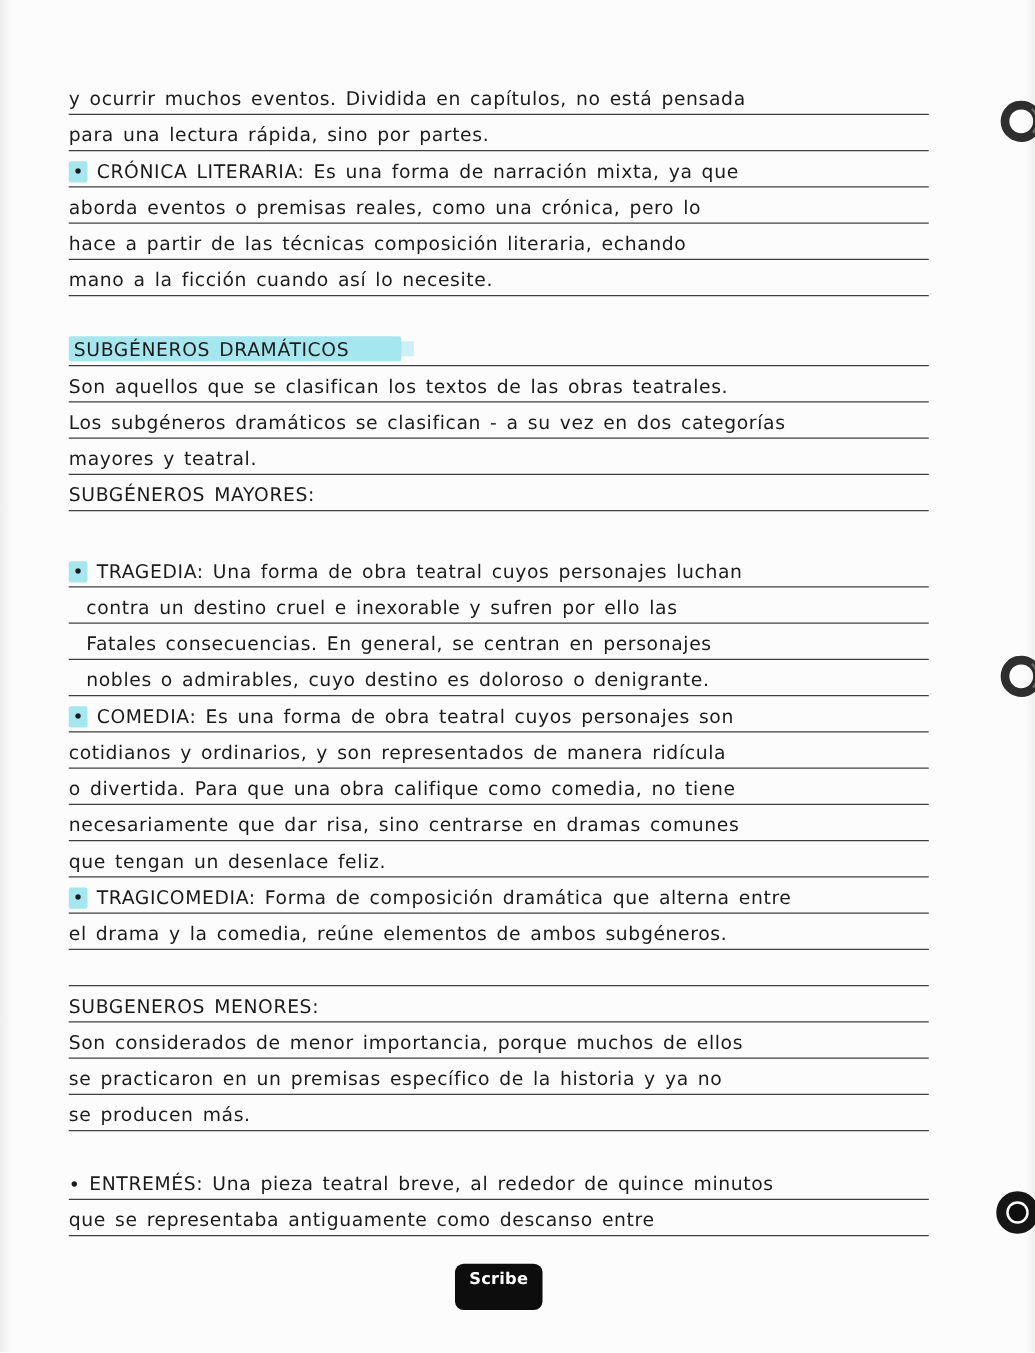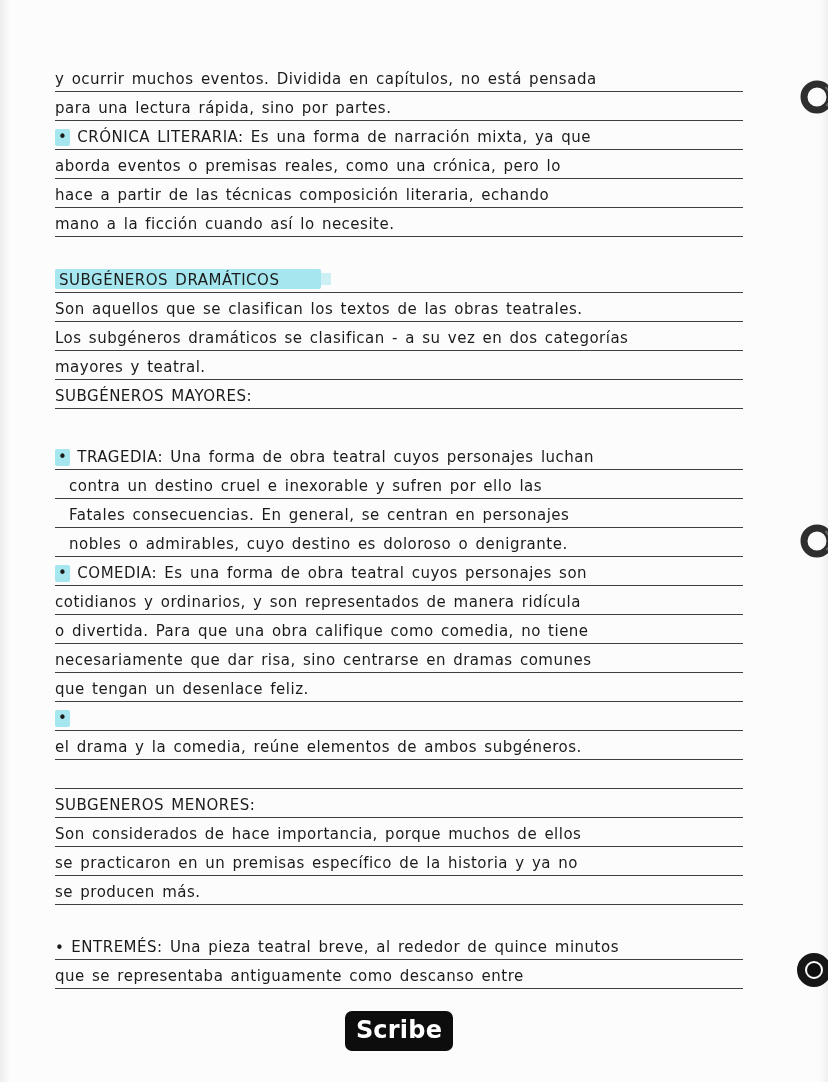--- a/index.html
+++ b/index.html
@@ -62,23 +62,23 @@
     padding: 2px 42px 0 4px;
     border-radius: 2px;
     box-shadow: 14px 0 0 -4px rgba(165, 230, 239, 0.55);
   }
   .logo {
     margin: 22px auto 0 auto;
     width: fit-content;
     background: #0d0d0d;
     color: #ffffff;
     font-weight: bold;
-    font-size: 24px;
+    font-size: 13px;
     letter-spacing: 0.2px;
-    padding: 5px 11px 7px 11px;
+    padding: 5px 11px 17px 11px;
     border-radius: 7px;
     font-family: "DejaVu Sans", sans-serif;
   }
   .ring {
     position: absolute;
     right: 0;
     width: 46px;
     height: 46px;
     pointer-events: none;
   }
@@ -153,32 +153,33 @@
           <span class="txt">o divertida. Para que una obra califique como comedia, no tiene</span>
         </div>
         <div class="line">
           <span class="txt">necesariamente que dar risa, sino centrarse en dramas comunes</span>
         </div>
         <div class="line">
           <span class="txt">que tengan un desenlace feliz.</span>
         </div>
         <div class="line">
           <span class="bullet hl-mark">•</span>
+          <span class="txt">TRAGICOMEDIA: Forma de composición dramática que alterna entre</span>
         </div>
         <div class="line">
           <span class="txt">el drama y la comedia, reúne elementos de ambos subgéneros.</span>
         </div>
         <div class="line">
           <span class="txt"></span>
         </div>
         <div class="line">
           <span class="txt">SUBGENEROS MENORES:</span>
         </div>
         <div class="line">
-          <span class="txt">Son considerados de hace importancia, porque muchos de ellos</span>
+          <span class="txt">Son considerados de menor importancia, porque muchos de ellos</span>
         </div>
         <div class="line">
           <span class="txt">se practicaron en un premisas específico de la historia y ya no</span>
         </div>
         <div class="line">
           <span class="txt">se producen más.</span>
         </div>
         <div class="line gap" style="height: 26px;"></div>
         <div class="line">
           <span class="bullet">•</span>

